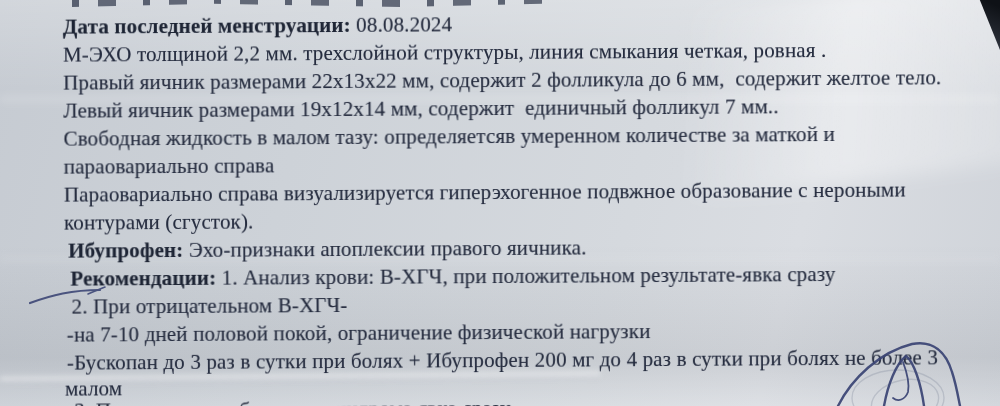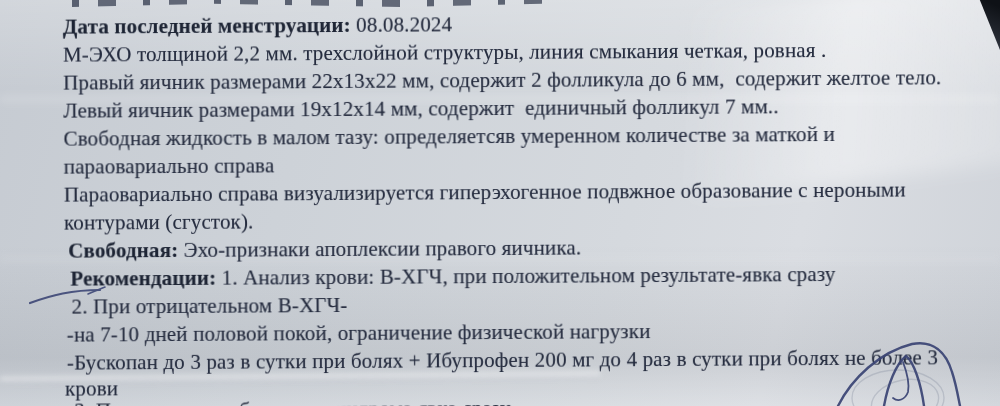--- a/index.html
+++ b/index.html
@@ -51,26 +51,26 @@
 
 <div class="doc">
   <p class="line l0"><b>Дата последней менструации:</b><span> 08.08.2024</span></p>
   <p class="line l1"><span>М-ЭХО толщиной 2,2 мм. трехслойной структуры, линия смыкания четкая, ровная .</span></p>
   <p class="line l2"><span>Правый яичник размерами 22х13х22 мм, содержит 2 фолликула до 6 мм,  содержит желтое тело.</span></p>
   <p class="line l3"><span>Левый яичник размерами 19х12х14 мм, содержит  единичный фолликул 7 мм..</span></p>
   <p class="line l4"><span>Свободная жидкость в малом тазу: определяетсяв умеренном количестве за маткой и</span></p>
   <p class="line l5"><span>параовариально справа</span></p>
   <p class="line l6"><span>Параовариально справа визуализируется гиперэхогенное подвжное образование с нероными</span></p>
   <p class="line l7"><span>контурами (сгусток).</span></p>
-  <p class="line l8"><b>Свободная:</b><span> Эхо-признаки апоплексии правого яичника.</span></p>
+  <p class="line l8"><b>Ибупрофен:</b><span> Эхо-признаки апоплексии правого яичника.</span></p>
   <p class="line l9"><b>Рекомендации:</b><span> 1. Анализ крови: В-ХГЧ, при положительном результате-явка сразу</span></p>
   <p class="line l10"><span>2. При отрицательном В-ХГЧ-</span></p>
   <p class="line l11"><span>-на 7-10 дней половой покой, ограничение физической нагрузки</span></p>
   <p class="line l12"><span>-Бускопан до 3 раз в сутки при болях + Ибупрофен 200 мг до 4 раз в сутки при болях не более 3</span></p>
-  <p class="line l13"><span>крови</span></p>
+  <p class="line l13"><span>малом</span></p>
   <p class="line l14"><span>3. При появлении болевого синдрома явка сразу.</span></p>
 </div>
 
 <svg class="pen-layer" viewBox="0 0 1000 406">
 
   <g stroke="#7d8699" fill="none" opacity=".30" stroke-width="1.4">
     <ellipse cx="898" cy="398" rx="46" ry="28"></ellipse>
     <ellipse cx="905" cy="402" rx="34" ry="22" transform="rotate(-12 905 402)"></ellipse>
   </g>
 

